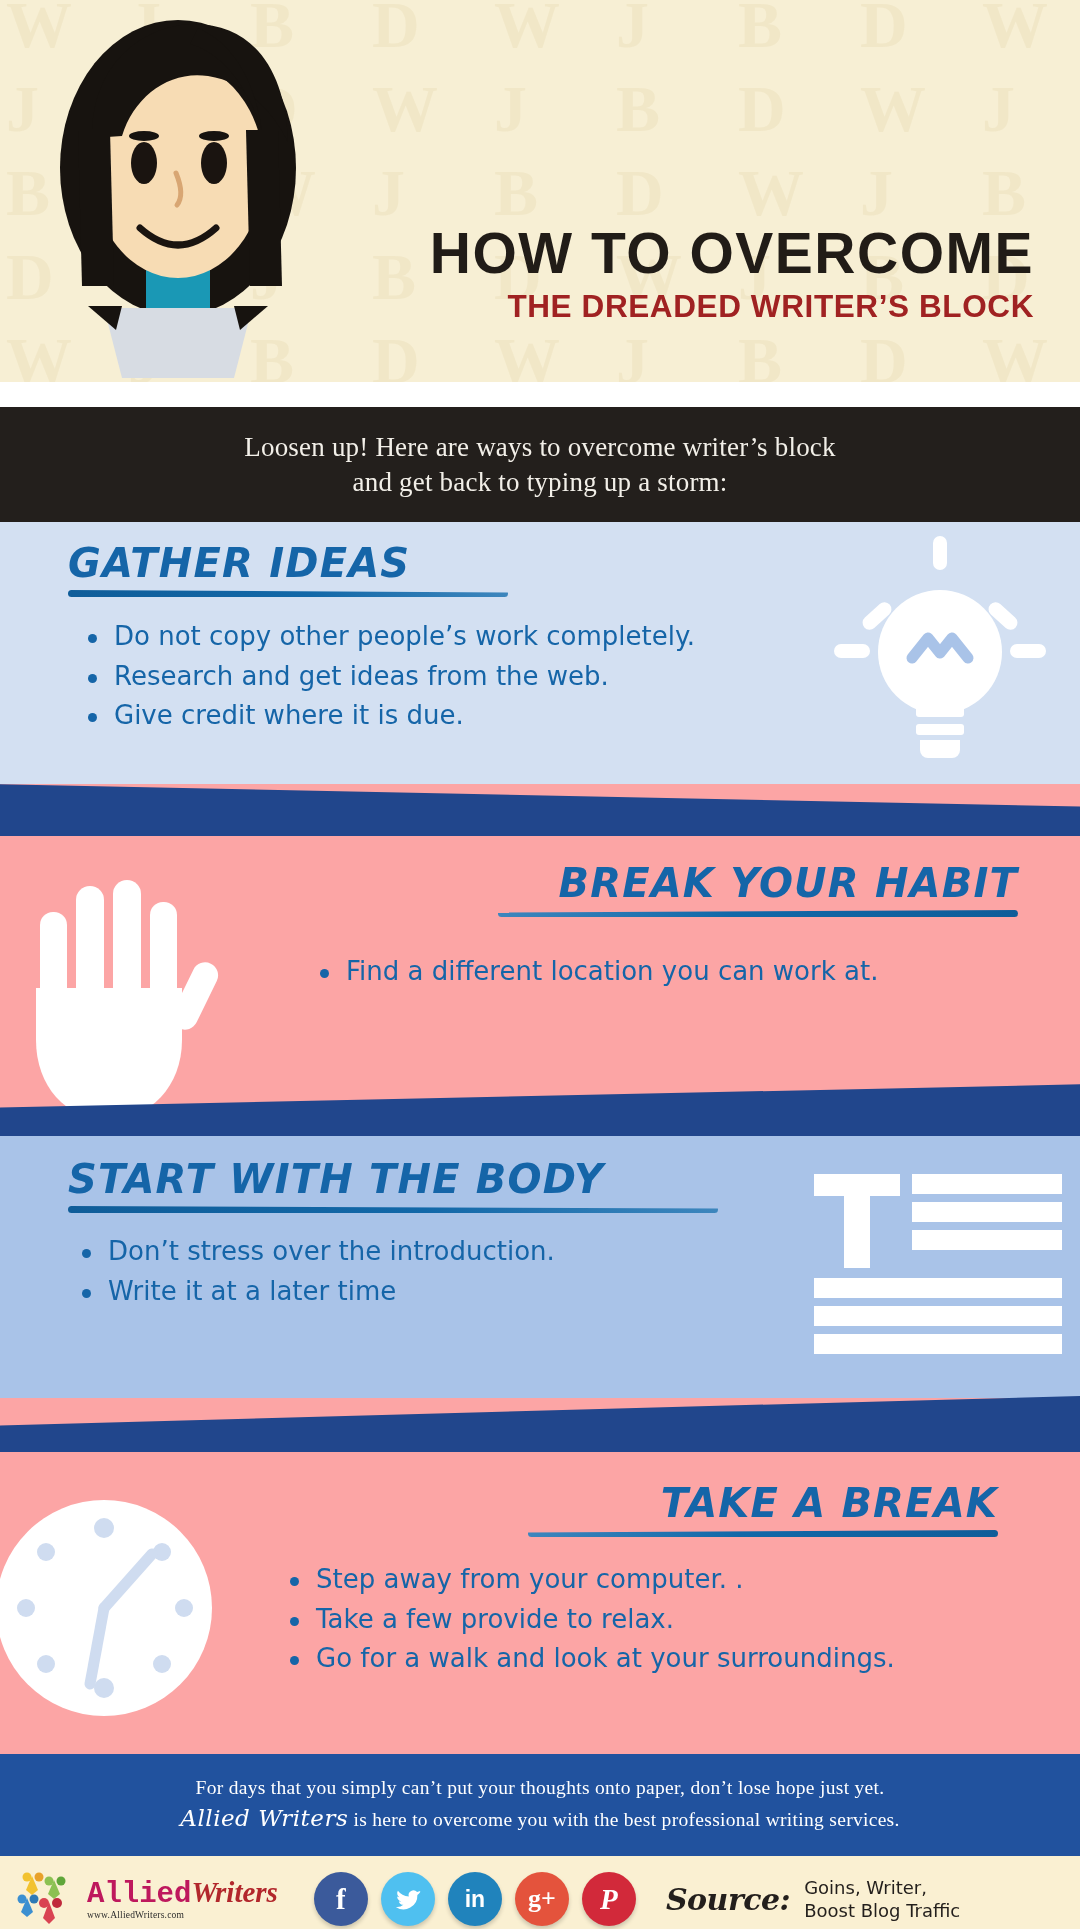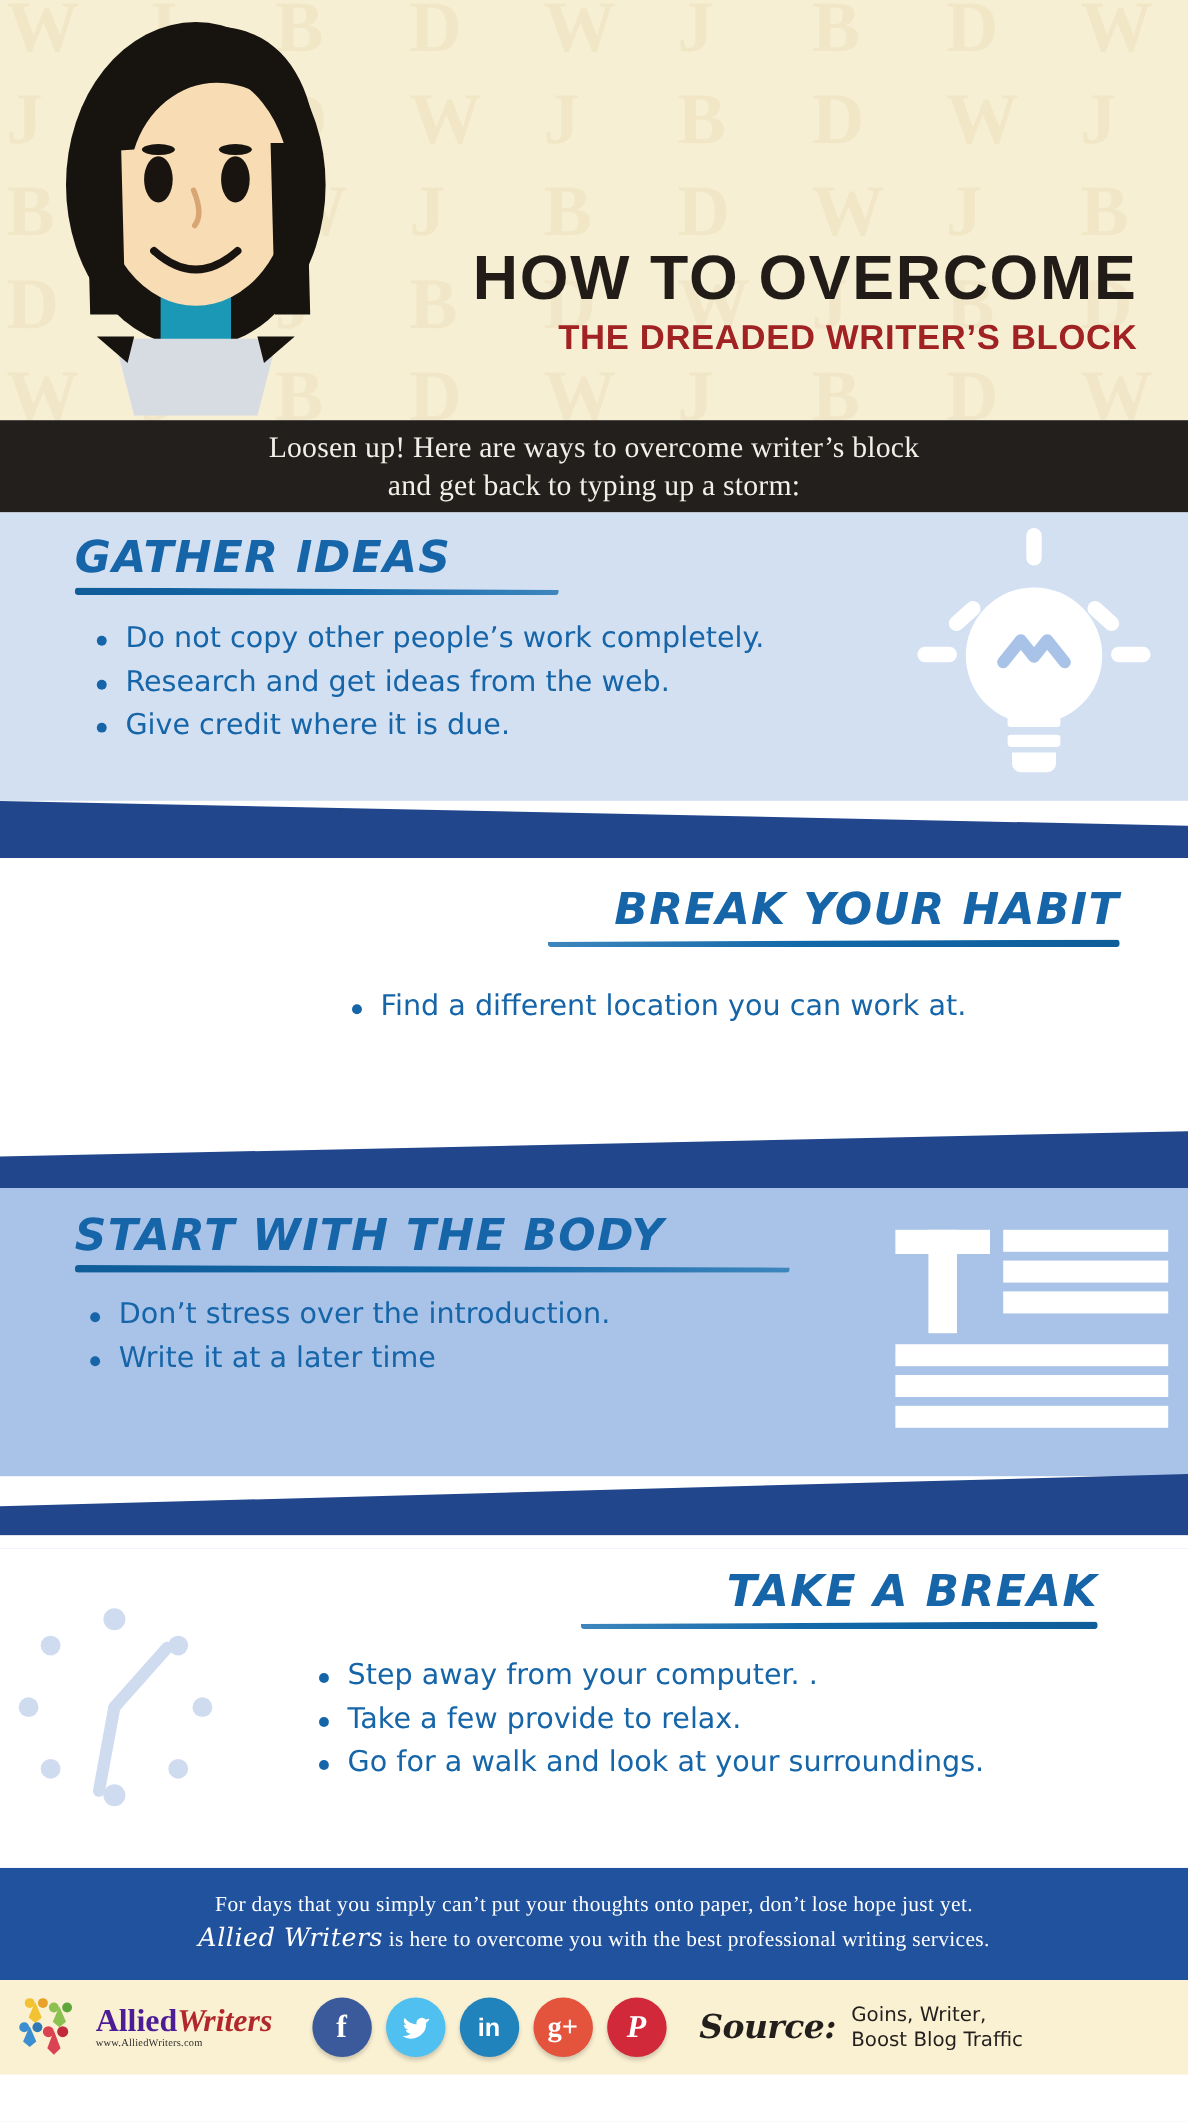--- a/index.html
+++ b/index.html
@@ -34,34 +34,34 @@
     font-family:"Liberation Sans", sans-serif;
   }
   .title-sub {
     font-size:31.5px; font-weight:bold; letter-spacing:.6px;
     color:#a02222; line-height:1; margin-top:9px;
     font-family:"Liberation Sans", sans-serif;
   }
 
   
   .banner {
-    position:relative; height:84px; background:#231f1c;
-    display:flex; align-items:center; justify-content:center;
+    position:relative; height:115px; background:#231f1c;
+    display:flex; align-items:center; justify-content:center;margin-top:25px;
   }
   .banner-text {
     color:#f2efe8; font-family:"Liberation Serif", serif;
     font-size:27px; line-height:1.28; text-align:center;
     letter-spacing:.2px;
   }
   .banner-text span { display:block; }
 
   
   .sections { position:relative; background:#a9c3e8; }
   .sec { position:relative; overflow:hidden; }
-  .sec-bg-mid   { background:#ffffff;padding-left:29px; }
+  .sec-bg-mid   { background:#fca5a5;padding-left:29px; }
 
   .wedge {
     position:absolute; left:0; width:100%; height:60px; overflow:hidden;
   }
   .wedge i {
     position:absolute; left:0; top:0; width:100%; height:100%;
     background:#21468c;
     display:block;
   }
 
@@ -104,21 +104,21 @@
   
   .bottom {
     background:#faf0d2; height:86px;
     display:flex; align-items:center; padding:0 14px;
   }
   .brandmark { display:flex; align-items:center; gap:9px; }
   .brand-text {
     display:flex; flex-direction:column; line-height:1; margin-left:2px;
   }
   .brand-title { font-size:29px; font-weight:bold; font-family:"Liberation Serif", serif; }
-  .brand-title .a { color:#4c1d95; }
+  .brand-title .a { color:#be185d;font-family:Liberation Mono, monospace; }
   .brand-title .w { color:#b2272c; font-style:italic; }
   .brand-url {
     font-size:9.5px; color:#2b2b2b; font-family:"Liberation Serif", serif;
     letter-spacing:.2px; margin-top:2px;
   }
   .socials { display:flex; gap:13px; margin-left:36px; }
   .soc {
     width:54px; height:54px; border-radius:50%;
     display:flex; align-items:center; justify-content:center;
     color:#fff; font-weight:bold; font-size:29px;

